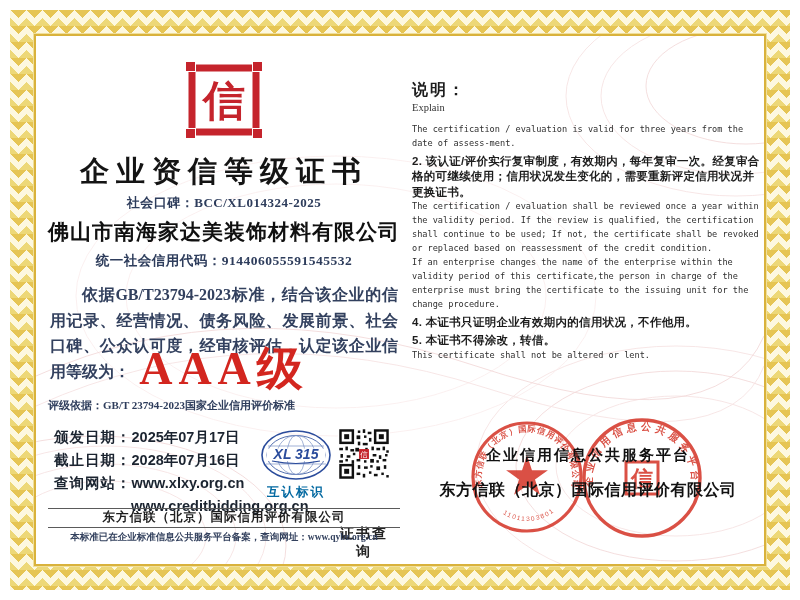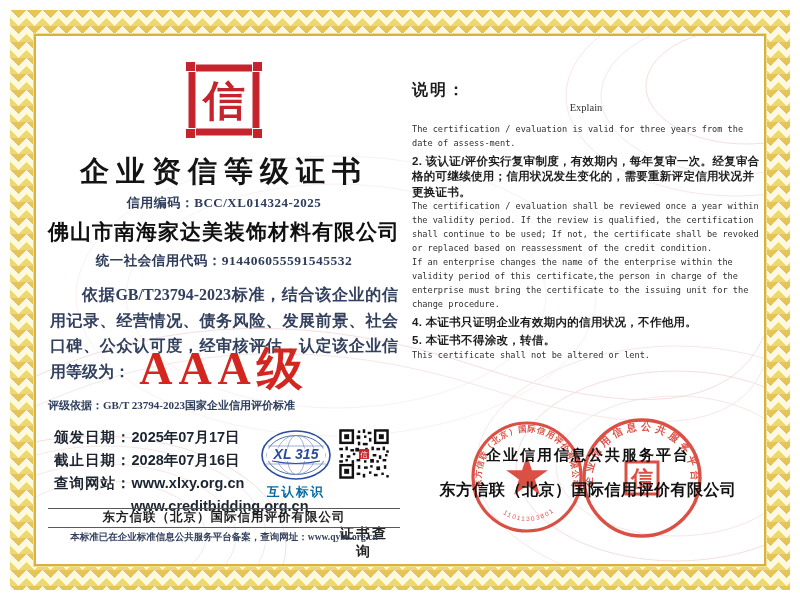--- a/index.html
+++ b/index.html
@@ -84,21 +84,21 @@
     font-size:12.5px;color:#1e1e1e;letter-spacing:1px;
   }
   .footnote{
     position:absolute;left:0;top:485px;width:100%;text-align:center;
     font-family:"Liberation Serif",serif;font-weight:bold;
     font-size:9.5px;color:#33415e;
   }
   
   .rightcol{position:absolute;left:412px;top:80px;width:348px;}
   .explain-h{font-size:16px;font-weight:bold;color:#1c1c1c;letter-spacing:2px;}
-  .explain-h-en{font-family:"Liberation Serif",serif;font-size:10.5px;color:#333;margin-top:1px;text-align:center;}
+  .explain-h-en{font-family:"Liberation Serif",serif;font-size:10.5px;color:#333;margin-top:1px;}
   .explain-items{margin-top:10px;}
   .exp-zh{
     font-size:11.5px;font-weight:bold;color:#1d1d1d;line-height:1.35;
     margin-top:3px;letter-spacing:.3px;
   }
   .exp-en{
     font-family:"DejaVu Sans Mono",monospace;
     font-size:8.6px;color:#2f2f2f;line-height:1.62;letter-spacing:0;
   }
   
@@ -149,21 +149,21 @@
     <rect x="70" y="70" width="12" height="12" fill="#ffffff"></rect>
     <rect x="4" y="4" width="9" height="9" fill="#c5242c"></rect>
     <rect x="71" y="4" width="9" height="9" fill="#c5242c"></rect>
     <rect x="4" y="71" width="9" height="9" fill="#c5242c"></rect>
     <rect x="71" y="71" width="9" height="9" fill="#c5242c"></rect>
     <text x="42" y="57" text-anchor="middle" font-size="42" font-weight="bold" fill="#c5242c">信</text>
   </svg>
 
   <div class="cert-title">企业资信等级证书</div>
 
-  <div class="code-line"><span>信用编码：</span><span>BCC/XL014324-2025</span></div>
+  <div class="code-line"><span>社会口碑：</span><span>BCC/XL014324-2025</span></div>
 
   <div class="company">佛山市南海家达美装饰材料有限公司</div>
 
   <div class="uscc-line"><span>统一社会信用代码：</span><span>914406055591545532</span></div>
 
   <div class="statement">依据GB/T23794-2023标准，结合该企业的信用记录、经营情况、债务风险、发展前景、社会口碑、公众认可度，经审核评估，认定该企业信用等级为：</div>
 
   <div class="grade">AAA级</div>
 
   <div class="grade-basis">评级依据：GB/T 23794-2023国家企业信用评价标准</div>

